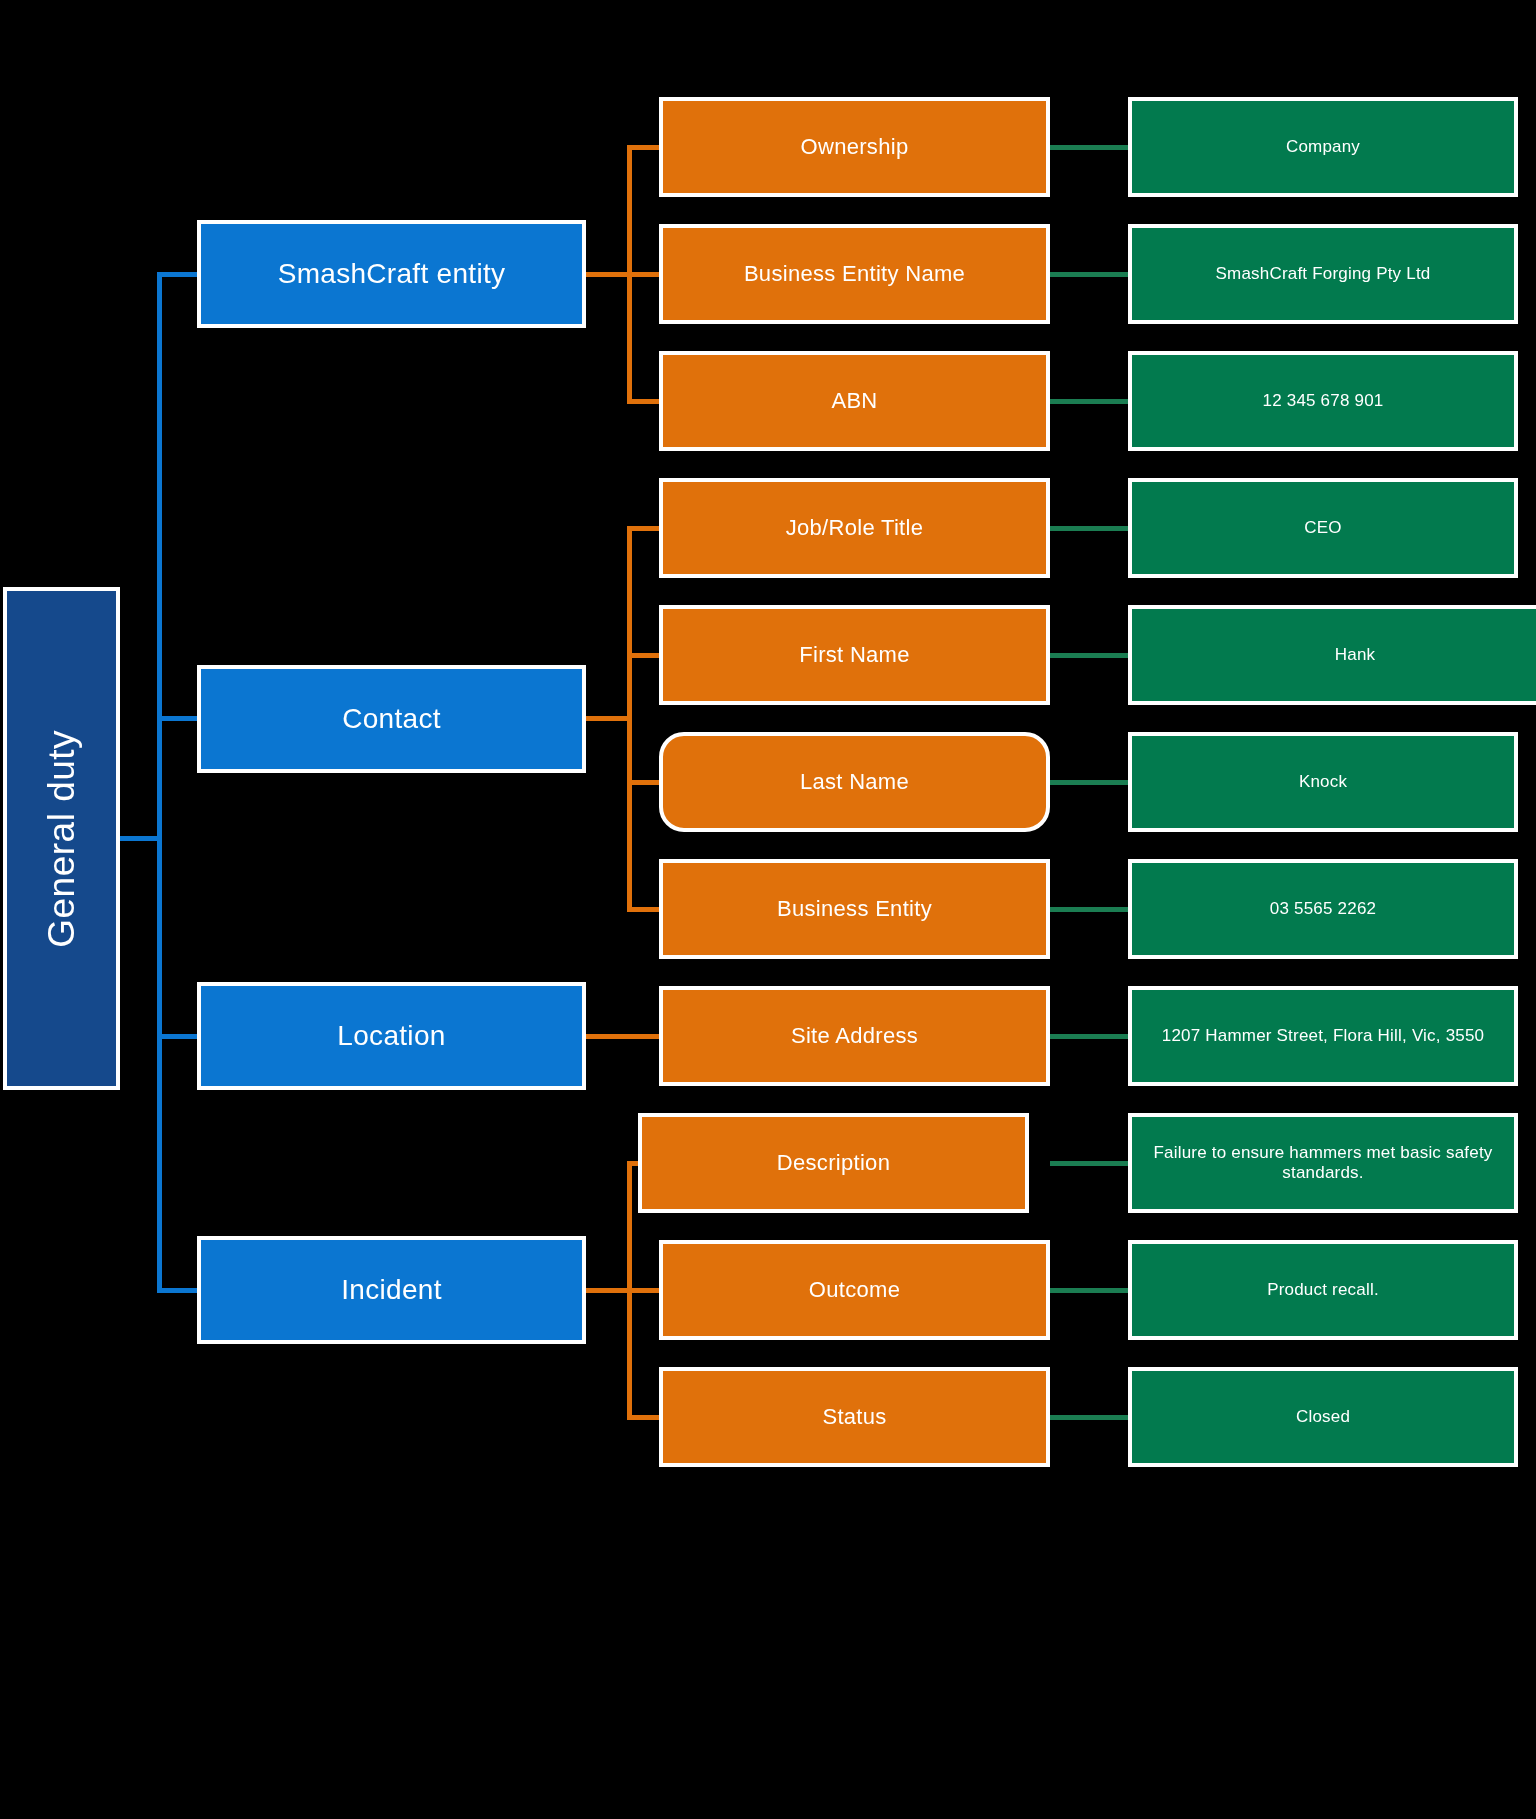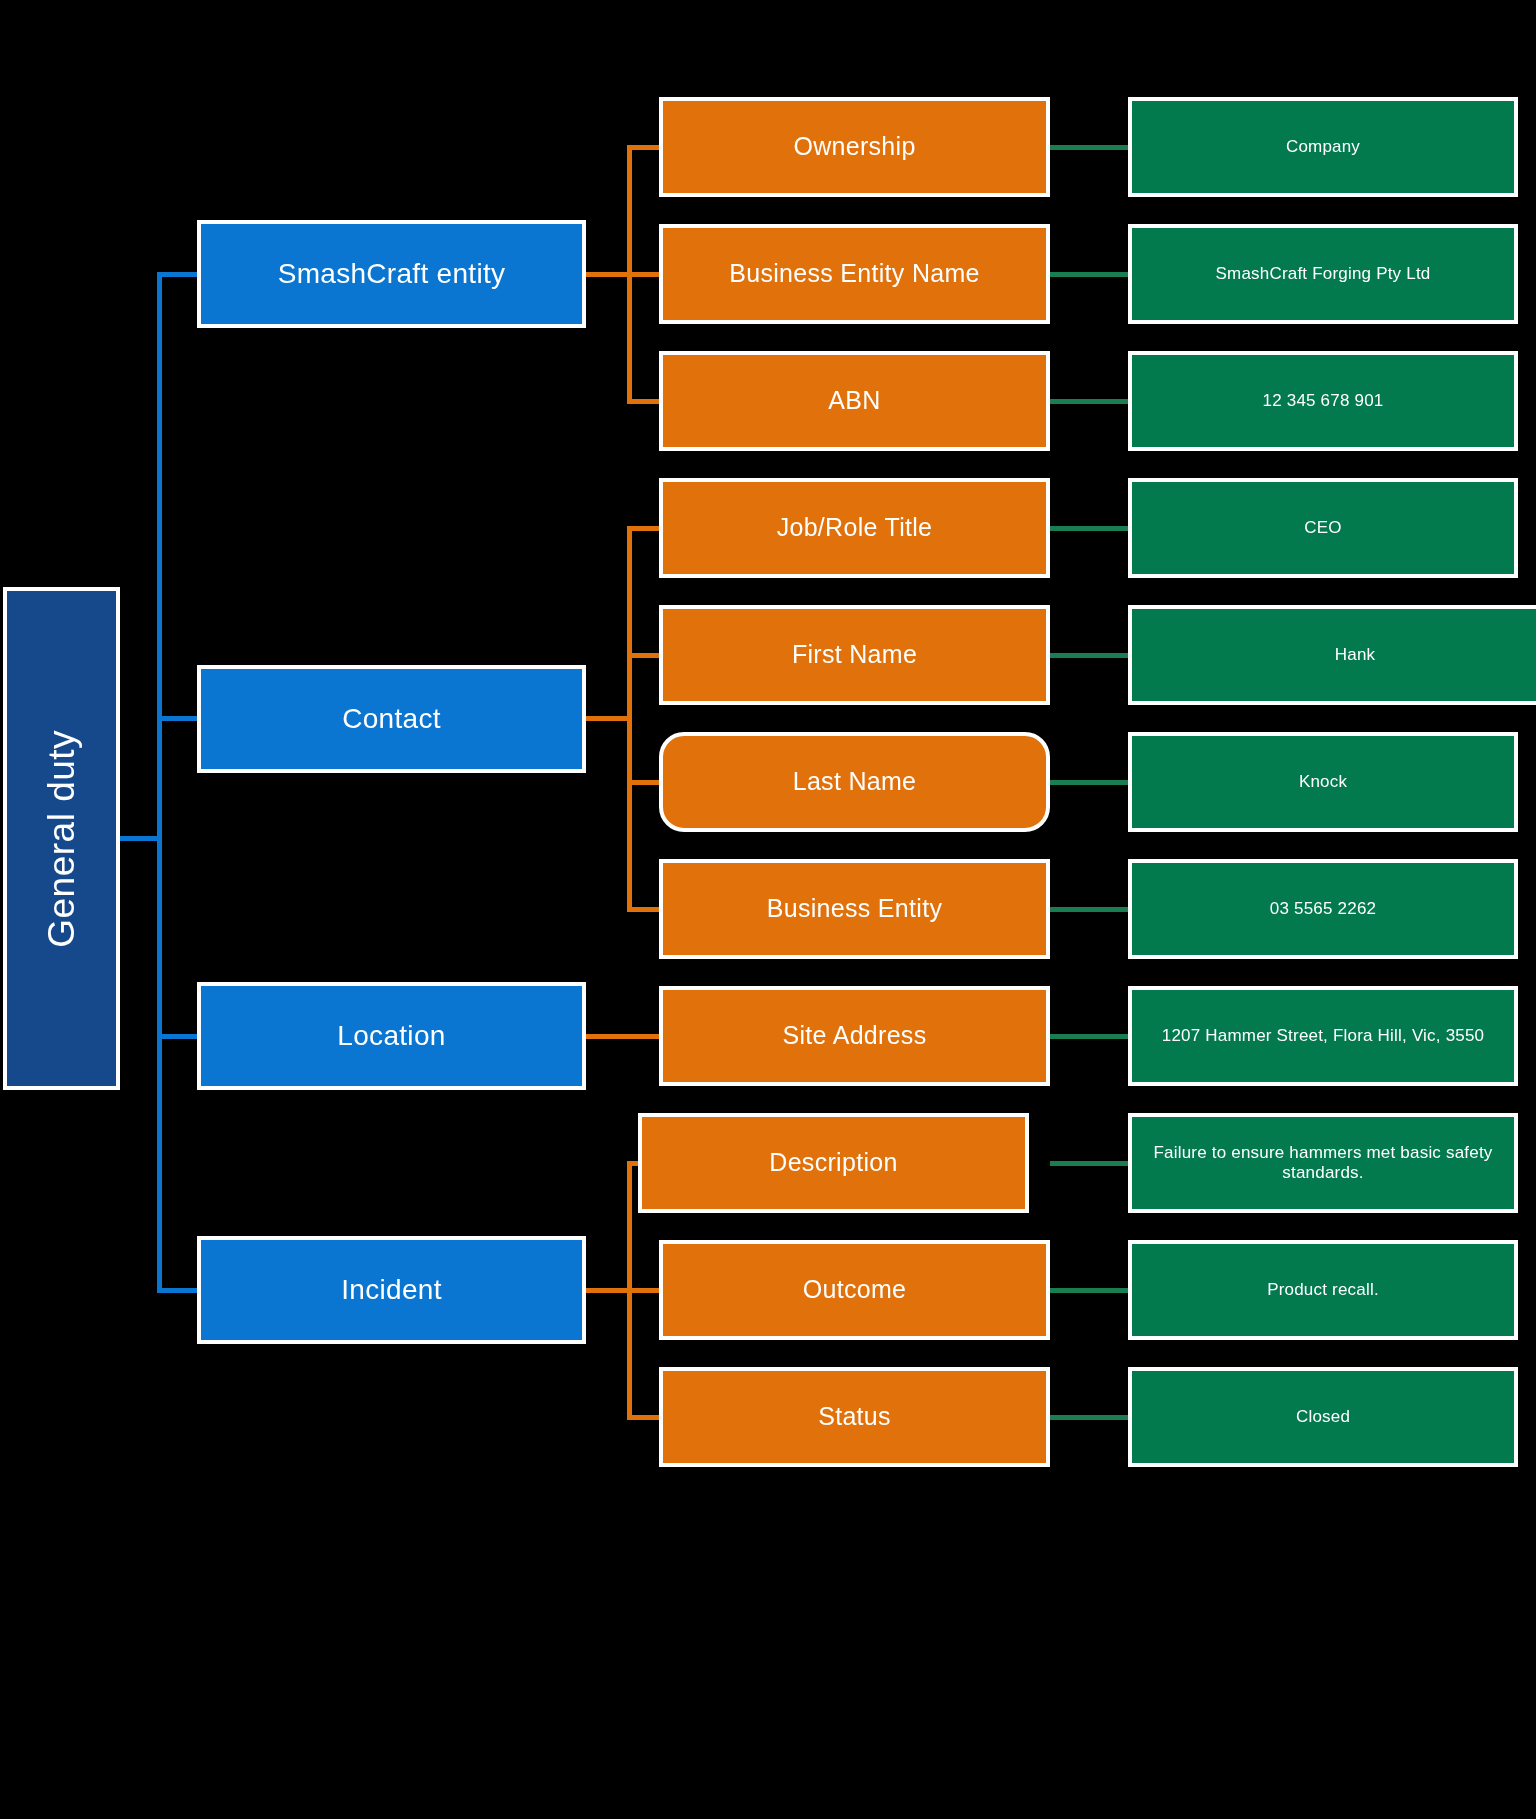--- a/index.html
+++ b/index.html
@@ -5,21 +5,21 @@
   html,body{margin:0;padding:0;background:#000;}
   #canvas{
     position:relative;width:1536px;height:1819px;background:#000;overflow:hidden;
     font-family:"Liberation Sans", sans-serif;
   }
   .node{
     position:absolute;box-sizing:border-box;border:4px solid #fff;
     display:flex;align-items:center;justify-content:center;text-align:center;
     color:#fff;padding:2px 10px;line-height:1.18;
   }
-  .node.orange{background:var(--orange);font-size:25px;letter-spacing:.3px;}
+  .node.orange{background:var(--orange);font-size:22px;letter-spacing:.3px;}
   .node.green{background:var(--green);font-size:17px;letter-spacing:.2px;}
   .node.blue{background:var(--blue);font-size:28px;letter-spacing:.3px;}
   .node.root{background:var(--navy);}
   .root-label{
     transform:rotate(-90deg);white-space:nowrap;font-size:37px;letter-spacing:.5px;color:#fff;
   }
   .line{position:absolute;}
   .line.blue-l{background:var(--blue);}
   .line.orange-l{background:var(--orange);}
   .line.green-l{background:var(--green-line);}

